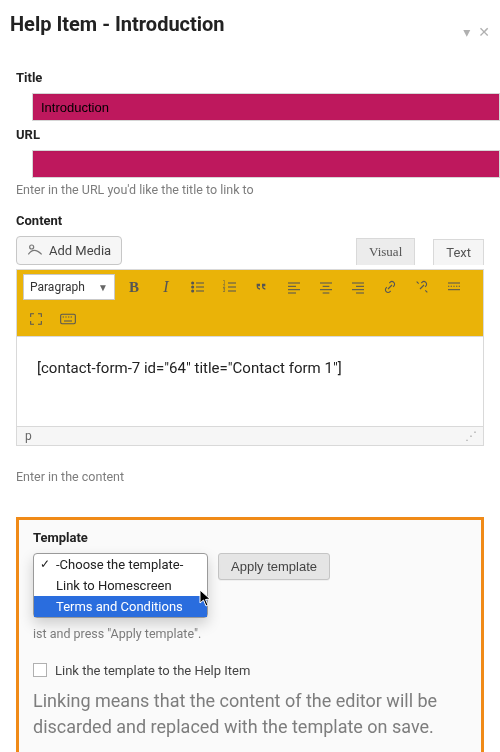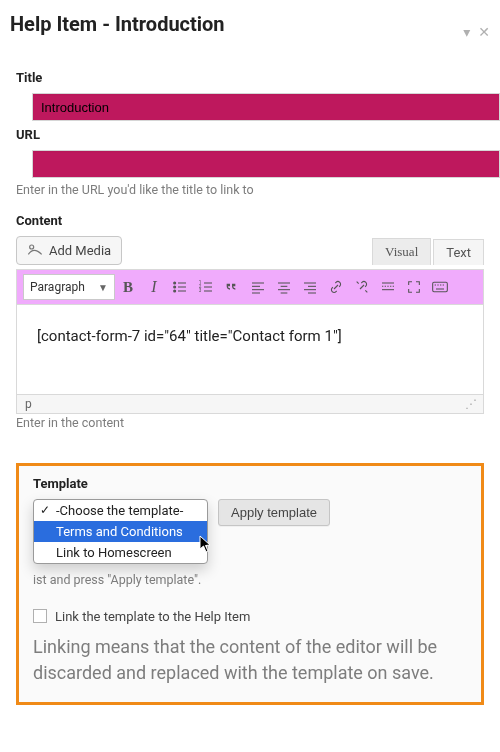--- a/index.html
+++ b/index.html
@@ -39,25 +39,25 @@
     padding: 5px 10px; font-size: 13px; color: #444; cursor: pointer;
     border-radius: 4px;
   }
   .tabs-spacer { flex: 1; }
   .ed-tab {
     border: 1px solid #d9d9d9; border-bottom: none;
     padding: 5px 12px; font-size: 13px; color: #555;
     background: #f5f5f5; cursor: pointer;
   }
   .ed-tab.active { background: #ececec; font-family: Liberation Serif, serif; }
-  .ed-tab + .ed-tab { margin-left: 2px; }
+  .ed-tab + .ed-tab { margin-left: 18px; }
 
   .toolbar {
-    border: 1px solid #d9d9d9; background: #f0abfc;
-    padding: 4px 6px; display: flex; flex-wrap: wrap; align-items: center;
+    border: 1px solid #d9d9d9; background: #eab308;
+    padding: 4px 6px; display: flex; flex-wrap: wrap; gap: 6px; align-items: center;
     margin-top: 4px;
   }
   .fmt-select {
     height: 26px; border: 1px solid #c9c9c9; background: #fff;
     font-size: 12px; padding: 0 6px; display: inline-flex; align-items: center; gap: 6px;
     cursor: pointer; min-width: 92px; justify-content: space-between;
   }
   .tbtn {
     width: 26px; height: 26px; display: inline-flex; align-items: center; justify-content: center;
     color: #555; cursor: pointer; border-radius: 2px;
@@ -245,31 +245,31 @@
       </div>
     </div>
 
     <div class="editor-body">[contact-form-7 id="64" title="Contact form 1"]</div>
     <div class="editor-status">
       <span>p</span>
       <span class="resize-handle">⋰</span>
     </div>
   </div>
 
-  <div class="hint" style="margin-top:1px;">Enter in the content</div>
+  <div class="hint" style="margin-top:23px;">Enter in the content</div>
 
   
   <div class="template-box">
     <div class="field-label" style="margin:0 0 8px 0;">Template</div>
 
     <div class="tmpl-row">
       <div class="dropdown">
         <div class="opt sel">-Choose the template-</div>
+        <div class="opt">Link to Homescreen</div>
         <div class="opt hl">Terms and Conditions</div>
-        <div class="opt">Link to Homescreen</div>
       </div>
       <button class="apply-btn">Apply template</button>
       <div class="cursor">
         <svg width="14" height="18" viewBox="0 0 14 18">
             <path d="M1 1 L1 14 L4.5 11 L7 17 L9 16 L6.5 10.5 L11 10 Z" fill="#000" stroke="#fff" stroke-width="1"></path>
           </svg>
       </div>
     </div>
 
     <div class="tmpl-hint">ist and press "Apply template".</div>

